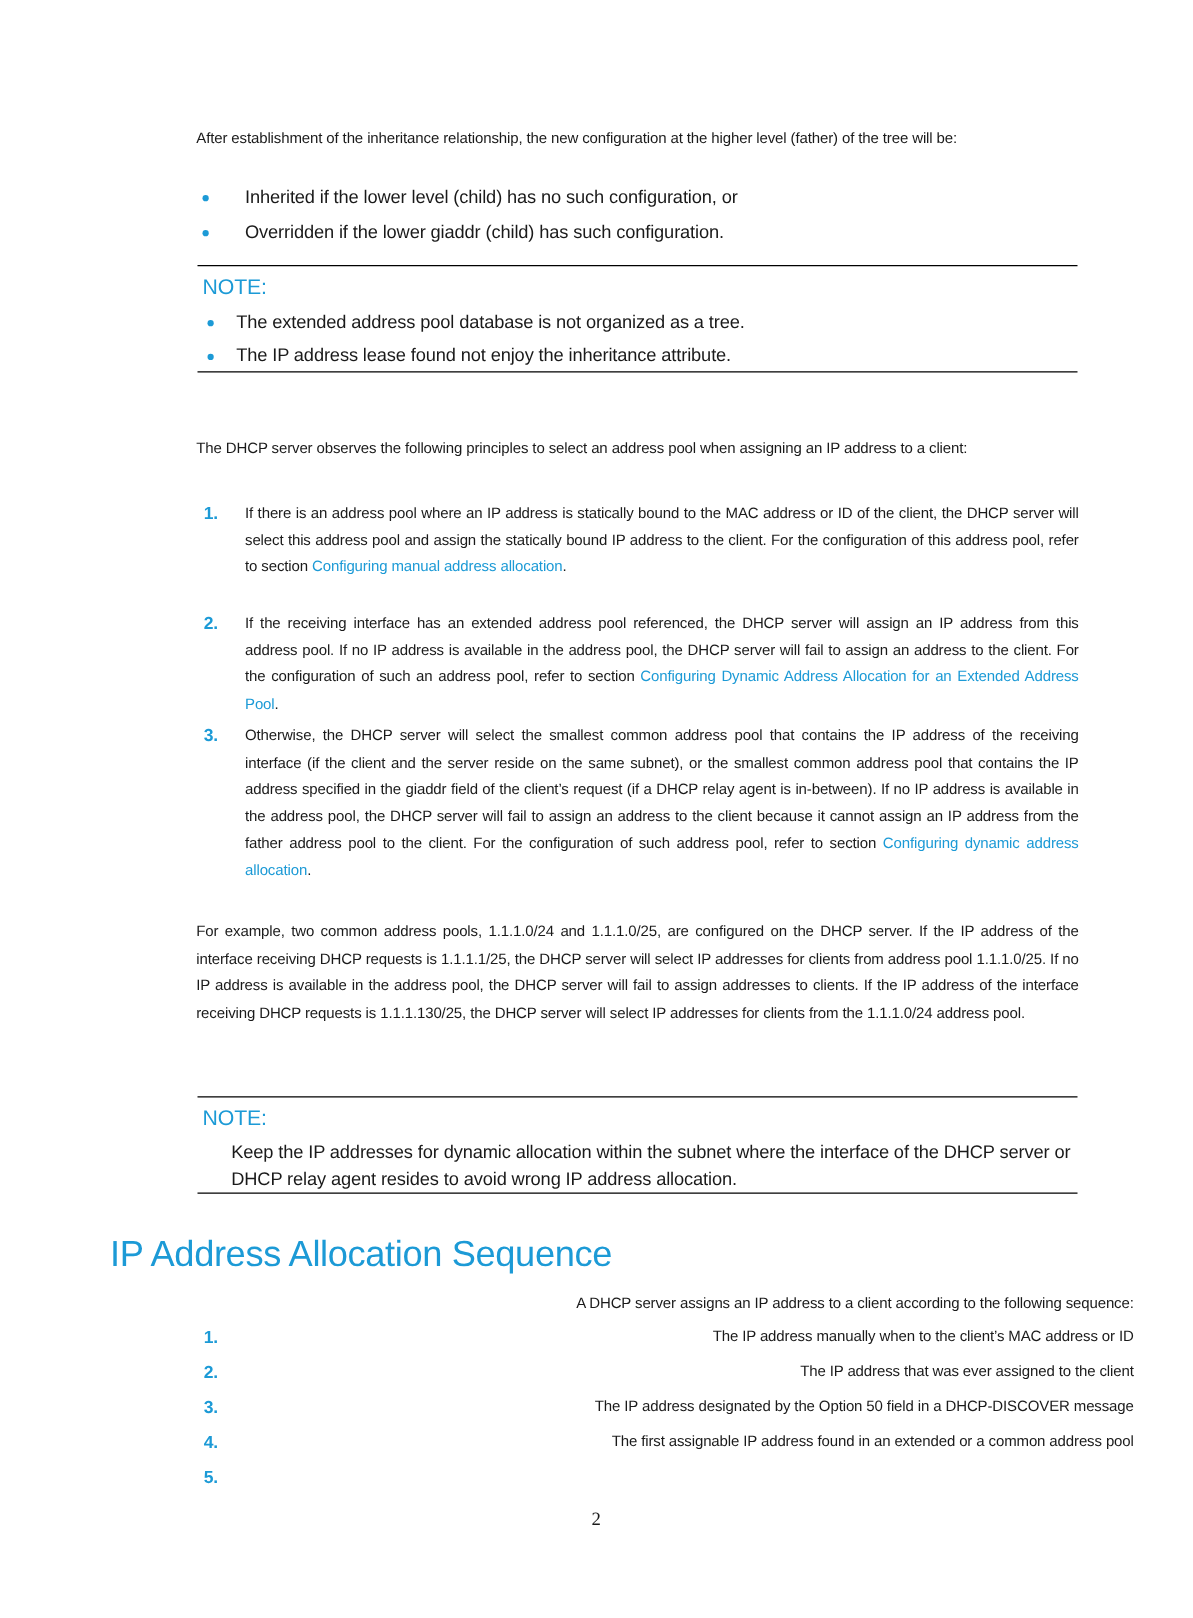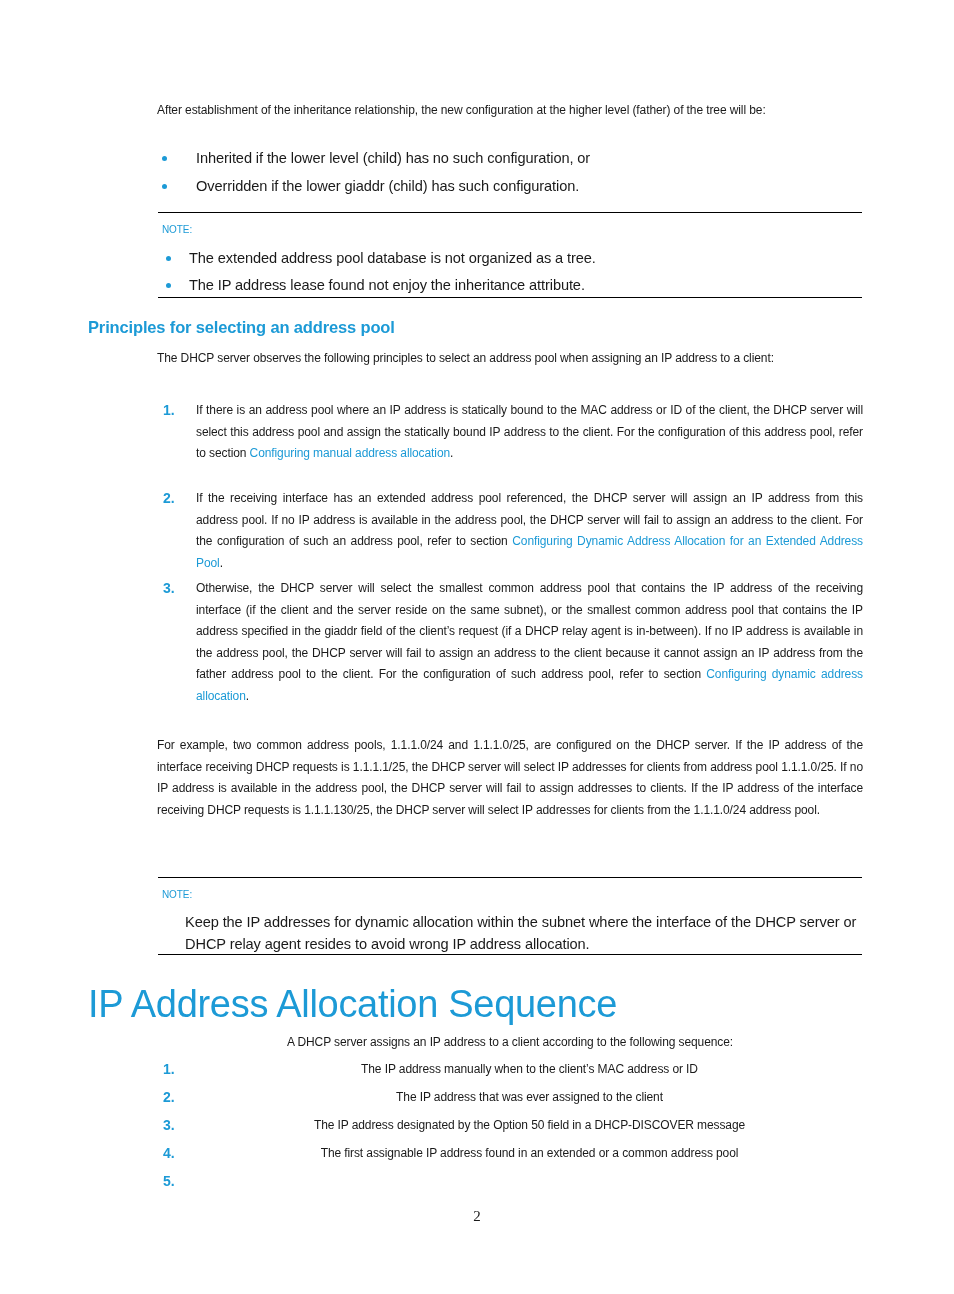--- a/index.html
+++ b/index.html
@@ -23,21 +23,21 @@
   
   .body-text {
     position: absolute;
     font-size: 12px;
     line-height: 21.5px;
     color: #1a1a1a;
     text-align: justify;
     text-justify: inter-word;
     letter-spacing: -0.1px;
   }
-  .body-text.nojust { text-align: center; }
+  .body-text.nojust { text-align: right; margin-left: 44px; }
 
   .link {
     color: #1c9ad6;
   }
   .bullet-dot {
     position: absolute;
     width: 5px;
     height: 5px;
     border-radius: 50%;
     background: #1c9ad6;
@@ -64,36 +64,36 @@
   .h2 {
     position: absolute;
     font-size: 16.5px;
     font-weight: bold;
     color: #1c9ad6;
     letter-spacing: -0.15px;
     line-height: 20px;
   }
   .h1 {
     position: absolute;
-    font-size: 38px;
+    font-size: 29px;
     font-weight: normal;
     color: #1c9ad6;
     letter-spacing: -0.3px;
     line-height: 38px;
   }
 
   
   .rule {
     position: absolute;
     height: 0;
     border-top: 1.6px solid #000000;
   }
   .note-label {
     position: absolute;
-    font-size: 10px;
+    font-size: 17px;
     color: #1c9ad6;
     line-height: 20px;
     letter-spacing: -0.1px;
   }
   .note-text {
     position: absolute;
     font-size: 14.6px;
     line-height: 21.5px;
     color: #1a1a1a;
     letter-spacing: -0.1px;
@@ -126,21 +126,20 @@
   <div class="note-label" style="left:162px; top:220px;">NOTE:</div>
 
   <div class="bullet-dot" style="left:166px; top:256px;"></div>
   <div class="bullet-text" style="left:189px; top:248px; width:670px;">The extended address pool database is not organized as a tree.</div>
 
   <div class="bullet-dot" style="left:166px; top:283px;"></div>
   <div class="bullet-text" style="left:189px; top:275px; width:670px;">The IP address lease found not enjoy the inheritance attribute.</div>
 
   <div class="rule" style="left:158px; top:297px; width:704px;"></div>
 
-  <div class="h2" style="left:88px; top:317px; width:600px;">Principles for selecting an address pool</div>
 
   <div class="body-text" style="left:157px; top:348px; width:706px;">The DHCP server observes the following principles to select an address pool when assigning an IP address to a client:</div>
 
   <div class="num-marker" style="left:163px; top:400px;">1.</div>
   <div class="body-text" style="left:196px; top:400px; width:667px;">
     <span>If there is an address pool where an IP address is statically bound to the MAC address or ID of the client, the DHCP server will select this address pool and assign the statically bound IP address to the client. For the configuration of this address pool, refer to section </span><span class="link">Configuring manual address allocation</span><span>.</span>
   </div>
 
   <div class="num-marker" style="left:163px; top:488px;">2.</div>
   <div class="body-text" style="left:196px; top:488px; width:667px;">

